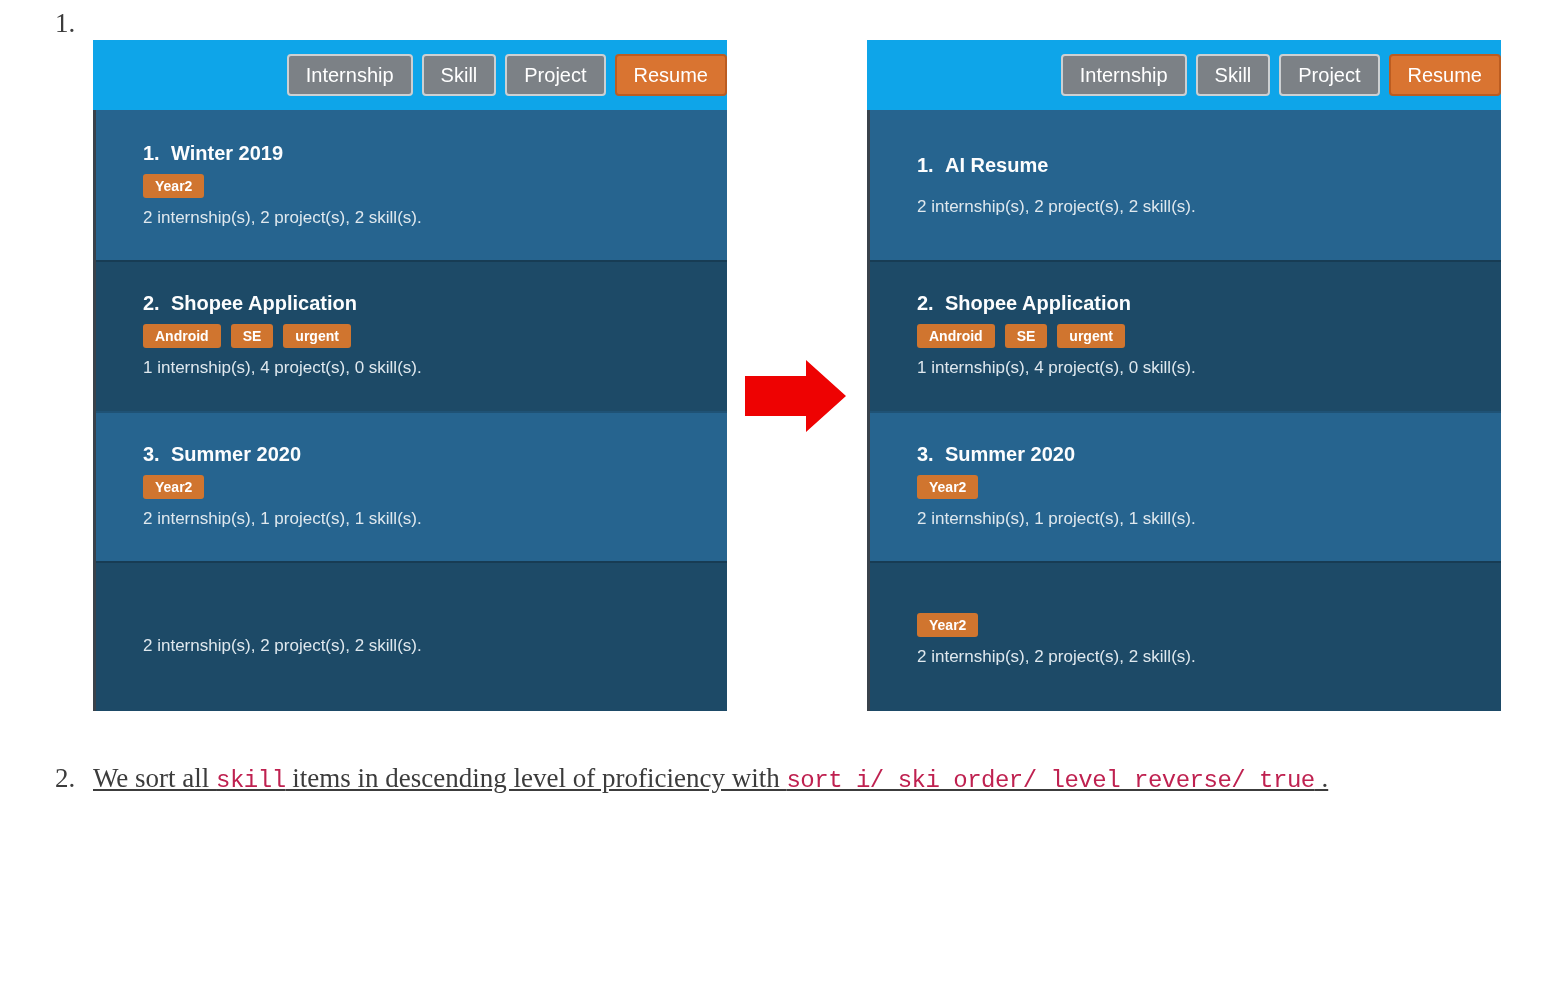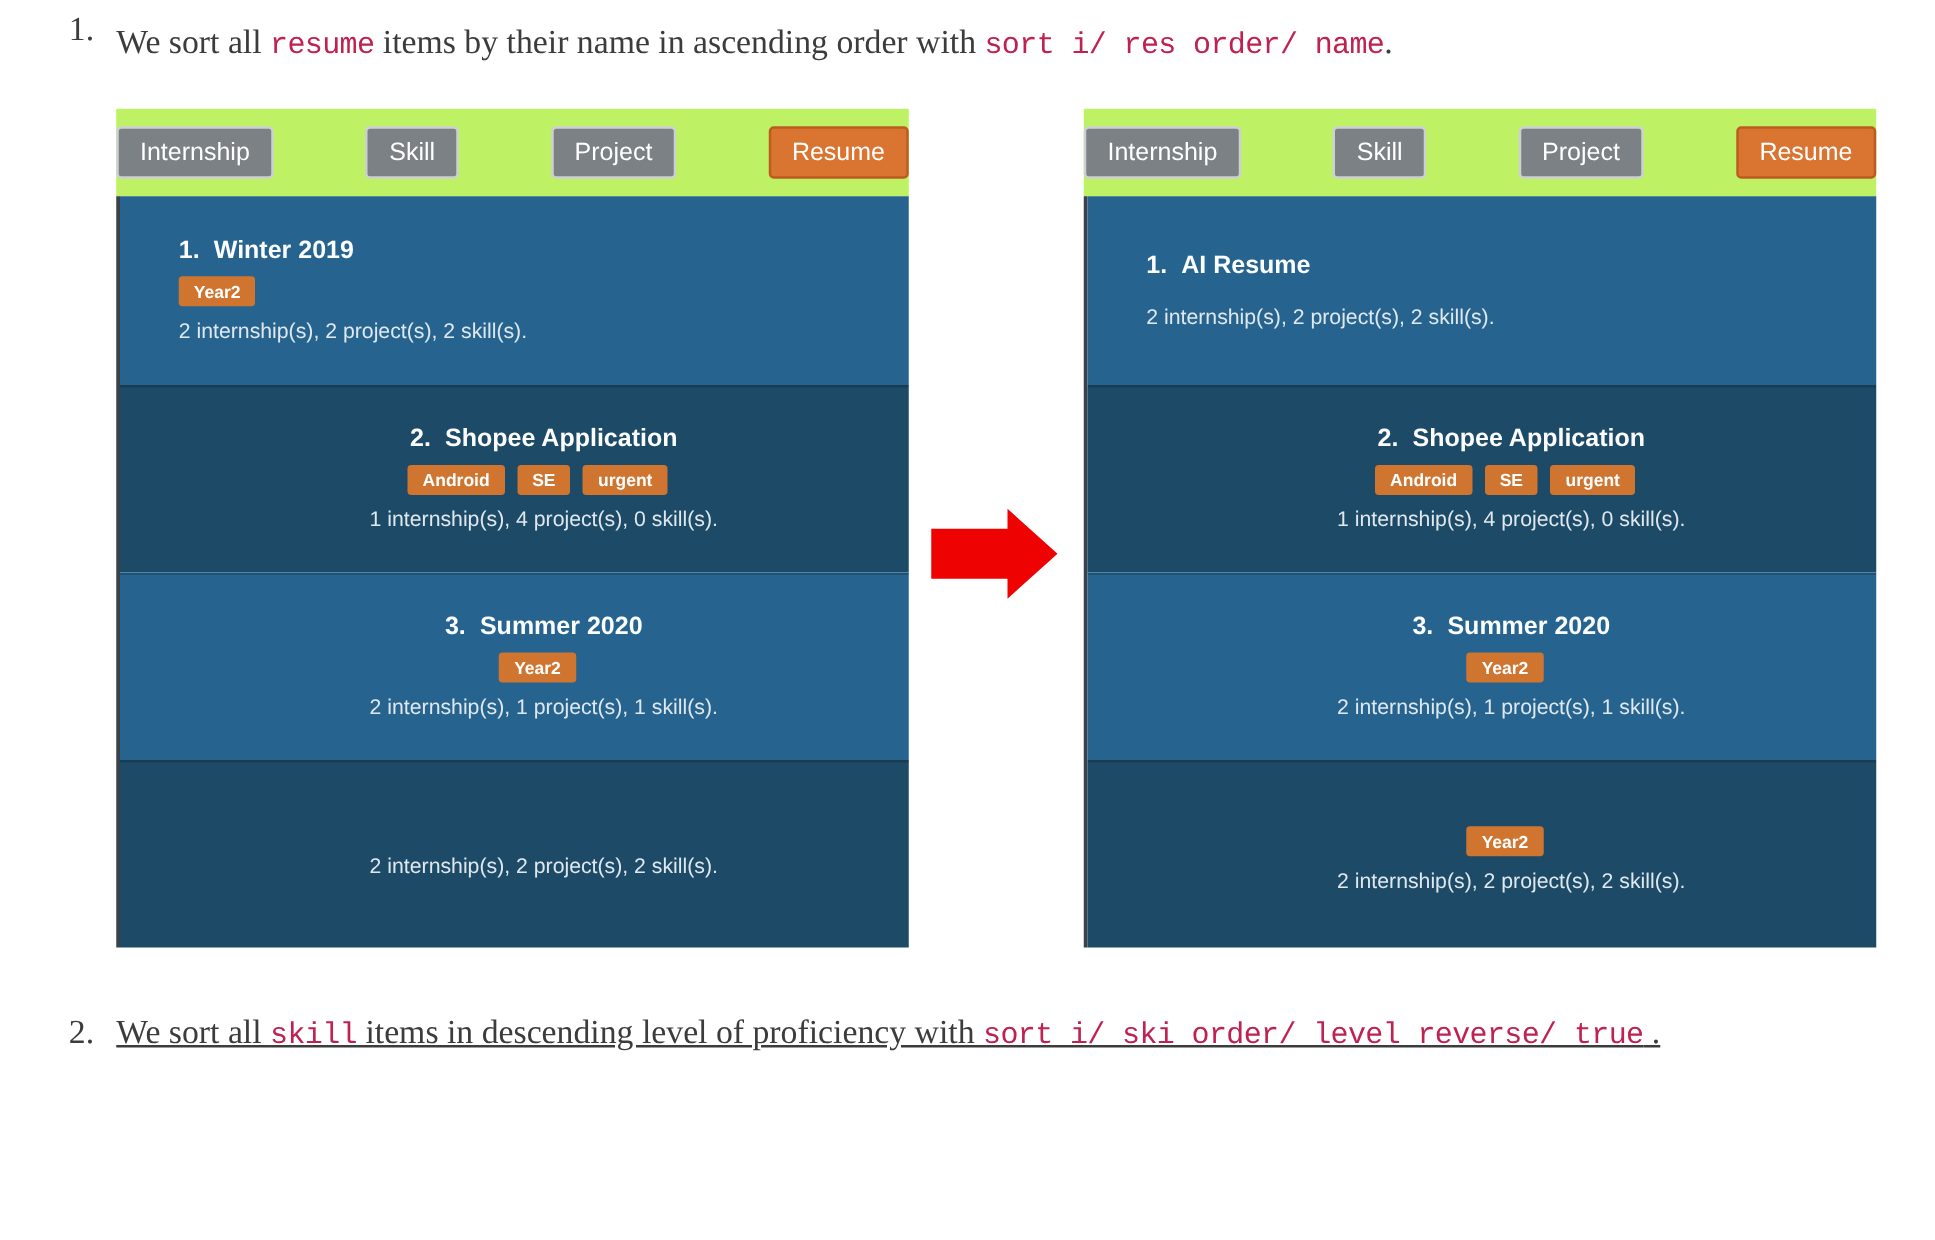--- a/index.html
+++ b/index.html
@@ -18,53 +18,52 @@
   .code{
     font-family:"Liberation Mono",monospace;
     font-size:24px;color:#bf2150;letter-spacing:-0.5px;white-space:pre-wrap;
   }
   .figure{margin:30px 0 0 93px;}
   .shots-row{display:flex;align-items:stretch;}
   .caption{margin-top:22px;font-style:italic;font-size:26px;color:#3a3a3a;}
   
   .shot{width:634px;height:671px;display:flex;flex-direction:column;
         font-family:"Liberation Sans",sans-serif;}
-  .shot-header{height:70px;flex:none;background:#bef264;display:flex;
-        align-items:center;justify-content:space-between;gap:9px;}
+  .shot-header{height:70px;flex:none;background:#0ea5e9;display:flex;
+        align-items:center;justify-content:flex-end;gap:9px;}
   .tab{height:42px;padding:0 17px;border:2px solid #cdd0d2;border-radius:4px;
         background:#7c8186;color:#ffffff;font-size:20px;
         font-family:"Liberation Sans",sans-serif;cursor:pointer;}
   .tab.active{background:#d97431;border-color:#bc5c20;}
   .shot-list{flex:1;display:flex;flex-direction:column;
         border-left:3px solid #39424b;}
   .card{flex:1;display:flex;flex-direction:column;justify-content:center;
         padding-left:47px;}
   .card.light{background:#26648f;}
   .card.dark{background:#1d4a67;}
-  .card + .card{box-shadow:inset 0 2px 0 rgba(0,0,0,0.18);align-items:center;}
+  .card + .card{box-shadow:inset 0 2px 0 rgba(0,0,0,0.18);}
   .card-title{color:#fcfdfe;font-size:20px;font-weight:700;}
   .card-title .idx{display:inline-block;min-width:28px;}
   .tags{margin-top:9px;}
   .tag{display:inline-block;background:#d0752f;color:#ffffff;font-size:14px;
         font-weight:700;padding:4px 12px;border-radius:3px;margin-right:10px;}
   .summary{margin-top:10px;color:#dfe8ee;font-size:17px;}
   .card.no-tags .summary{margin-top:20px;}
   
   .arrow-wrap{width:140px;flex:none;display:flex;align-items:center;
         justify-content:center;}
   .arrow-wrap svg{margin-top:40px;display:block;}
 </style>
 </head>
 <body>
 
 <div>
 
   <section class="step" id="step-0">
     <span class="stepnum">1.</span>
-    <p id="step-text-0"><span class="txt">We sort all </span><span class="code">resume</span><span class="txt"> items by their name in ascending order with </span><span class="code">sort i/ res order/ name</span><span class="txt">.</span></p>
   </section>
 
   <figure class="figure" style="margin-top:30px;margin-left:93px;margin-right:0;margin-bottom:0;">
     <div class="shots-row">
 
       <div class="shot" id="shot-0">
         <div class="shot-header">
             <button class="tab">Internship</button>
             <button class="tab">Skill</button>
             <button class="tab">Project</button>

